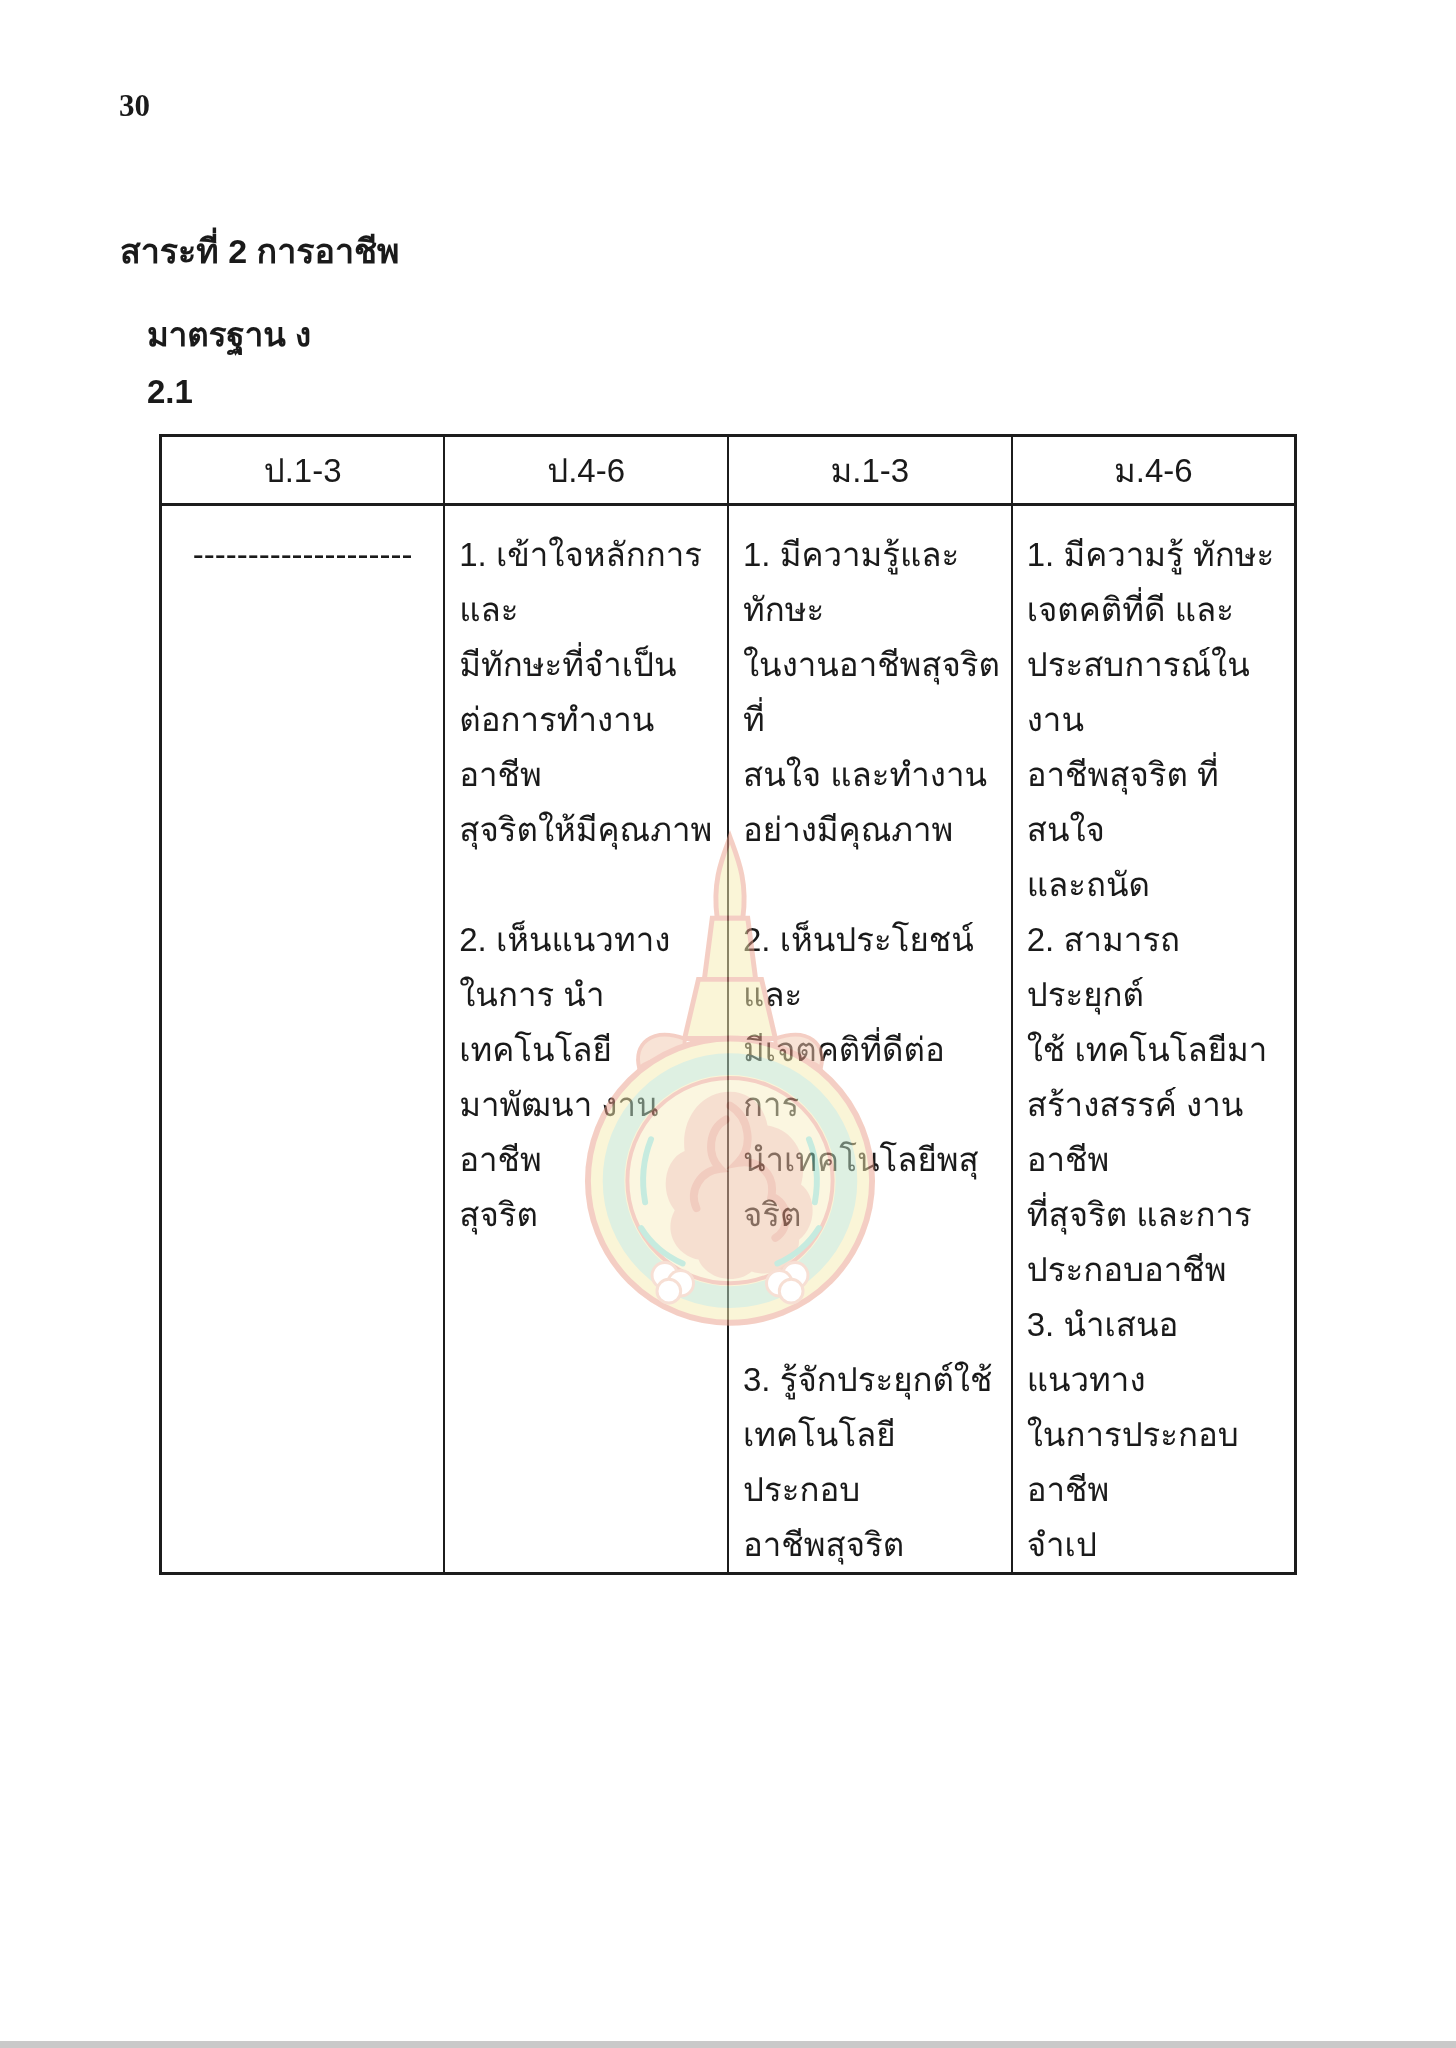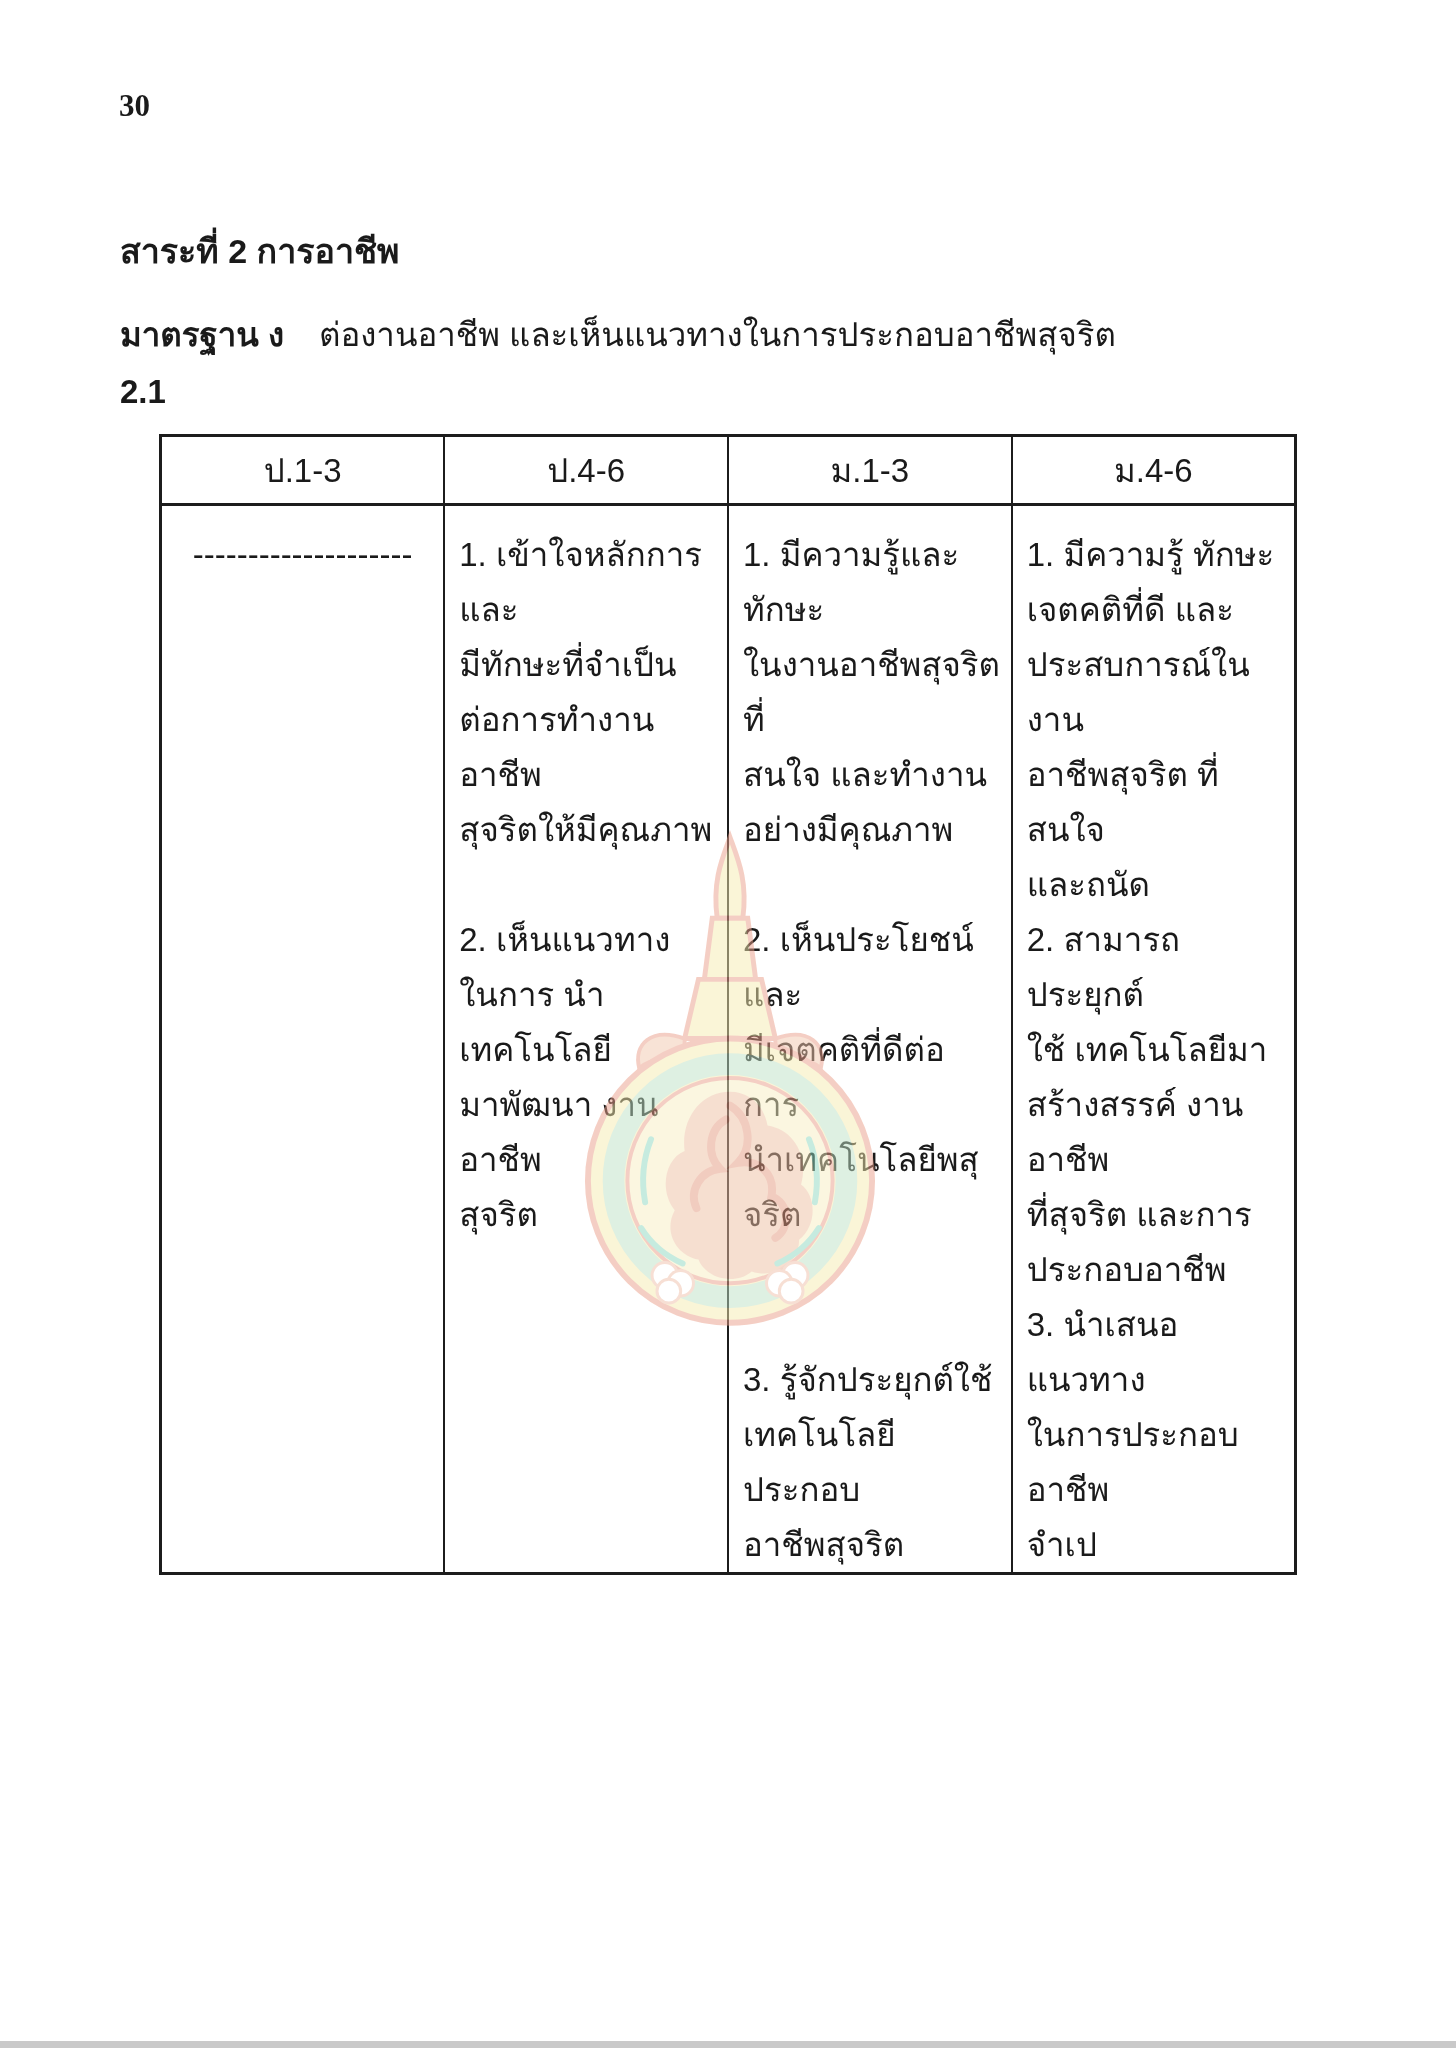--- a/index.html
+++ b/index.html
@@ -19,21 +19,21 @@
   .heading-sara{
     position:absolute;left:120px;top:231px;
     font-size:34px;font-weight:bold;line-height:40px;
   }
   .standard-row{
     position:absolute;left:120px;top:306px;
     display:flex;align-items:flex-start;width:1220px;
   }
   .standard-label{
     font-size:33px;font-weight:bold;line-height:57px;
-    width:183px;flex:0 0 auto;
+    width:183px;flex:0 0 auto;margin-left:27px;
   }
   .standard-text{
     font-size:33px;line-height:57px;
     margin-left:16px;flex:1 1 auto;
   }
   .std-table{
     position:absolute;left:159px;top:434px;
     width:1138px;
     border-collapse:collapse;table-layout:fixed;
     background:transparent;
@@ -76,21 +76,20 @@
 
 <div class="page">
 
   <div class="page-number">30</div>
 
   <div class="heading-sara">สาระที่ 2 การอาชีพ</div>
 
   <div class="standard-row">
     <div class="standard-label">มาตรฐาน ง 2.1</div>
     <div class="standard-text">
-      <div>ต่องานอาชีพ และเห็นแนวทางในการประกอบอาชีพสุจริต</div>
     </div>
   </div>
 
   <table class="std-table">
     <tbody>
     <tr>
       <td class="header-cell">ป.1-3</td>
       <td class="header-cell">ป.4-6</td>
       <td class="header-cell">ม.1-3</td>
       <td class="header-cell">ม.4-6</td>

